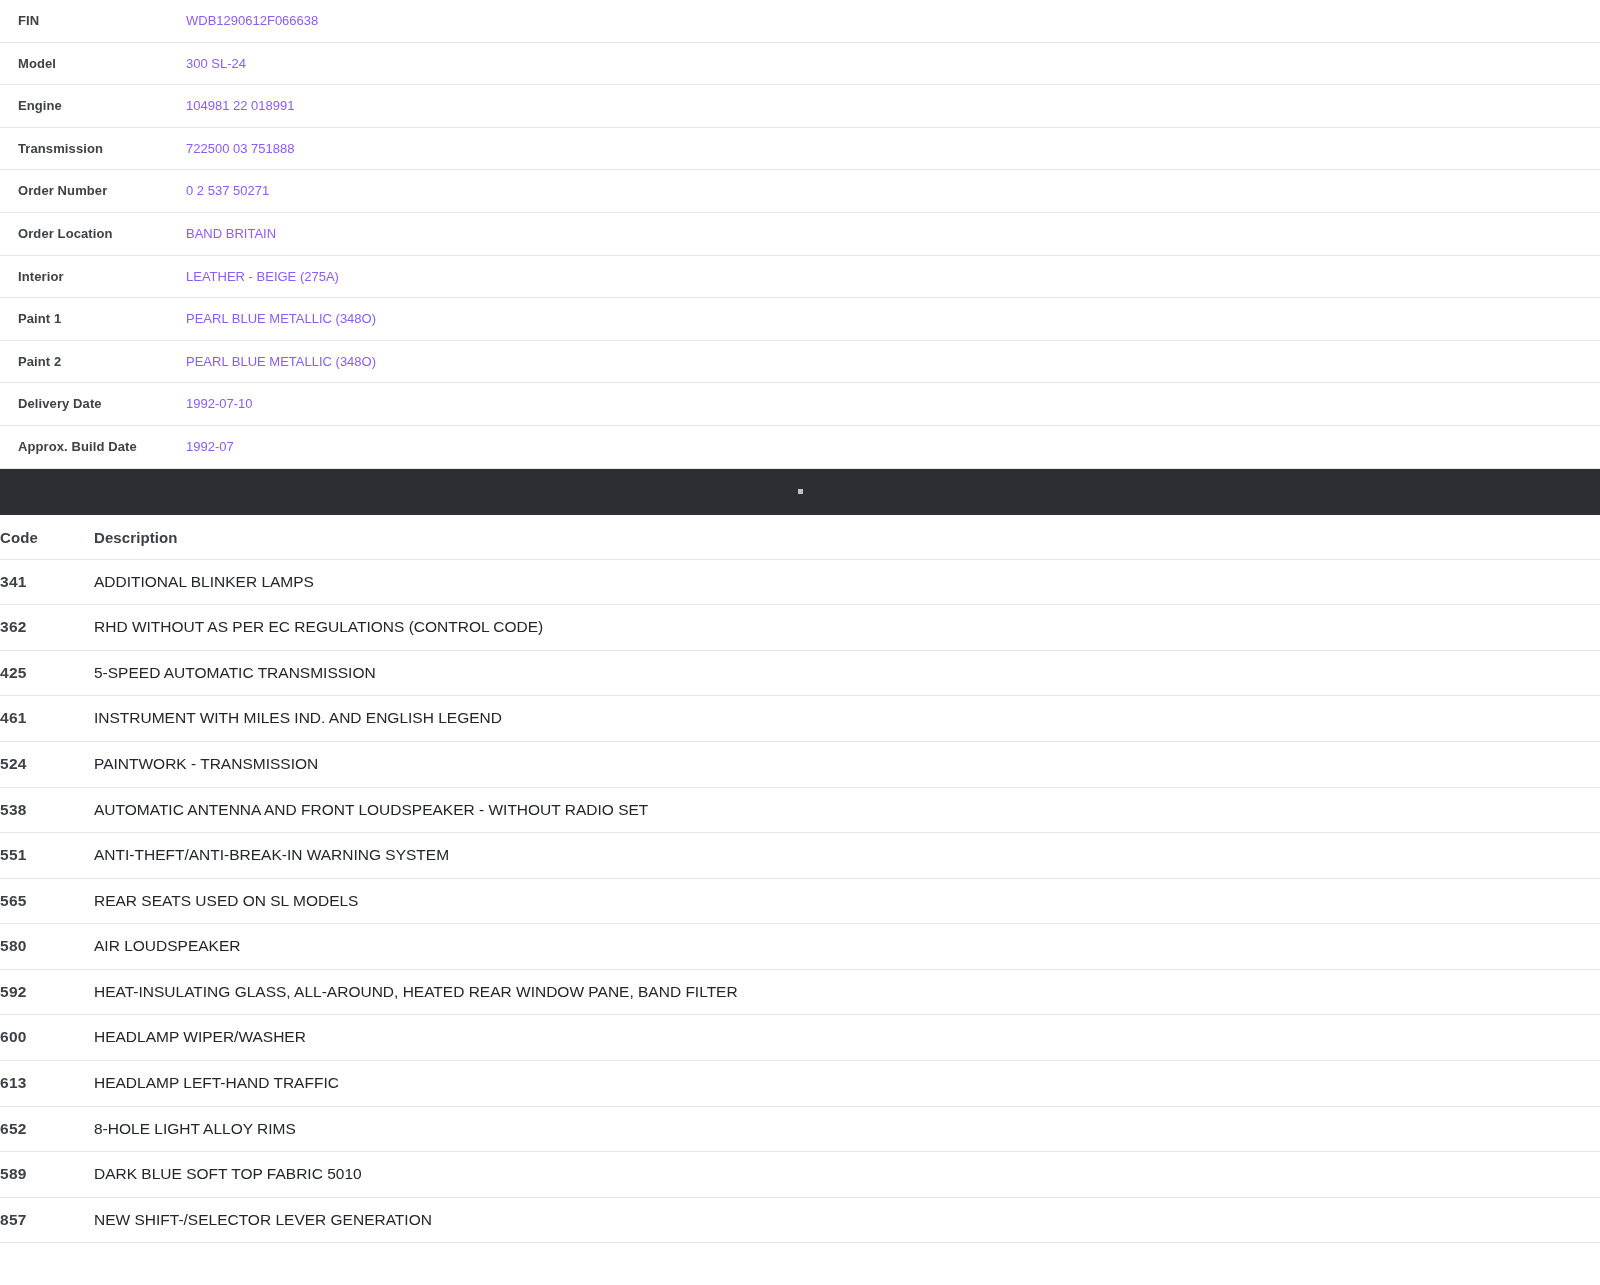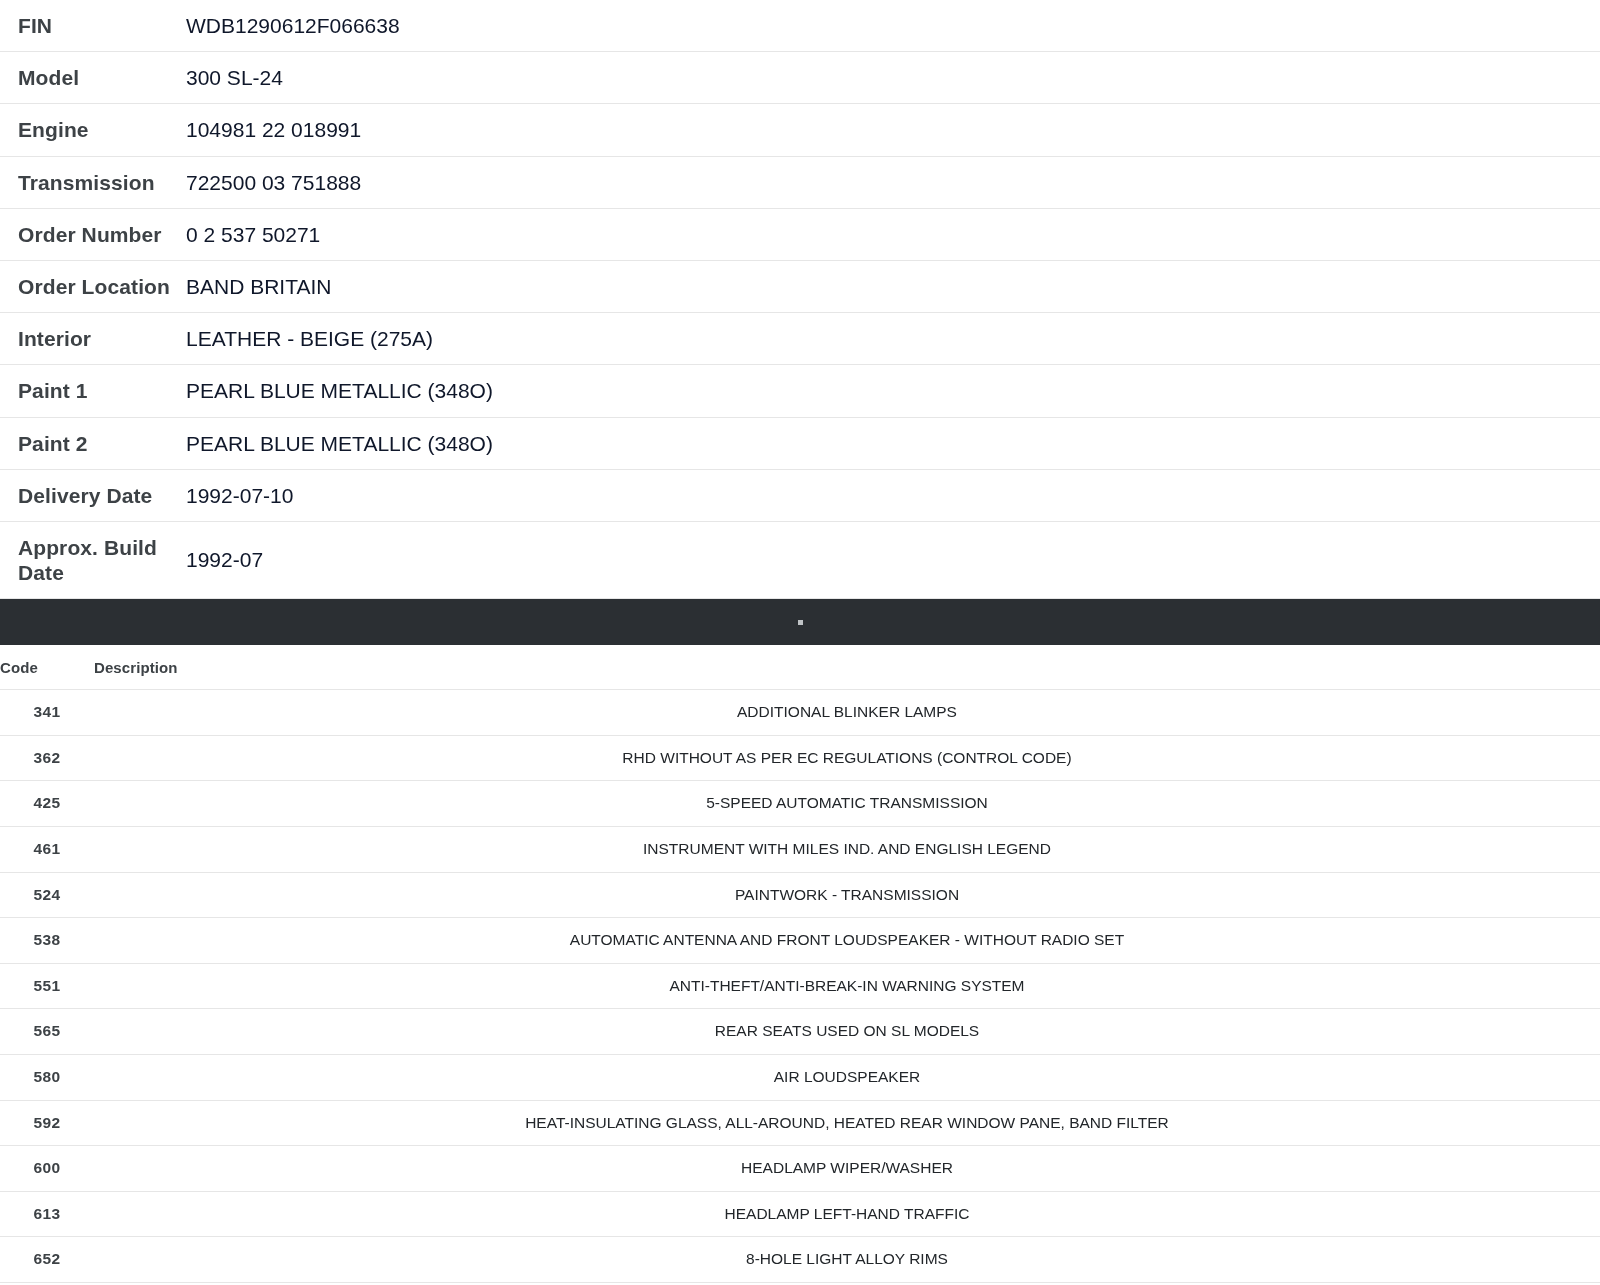--- a/index.html
+++ b/index.html
@@ -24,33 +24,33 @@
     table-layout: fixed;
   }
   table.spec tr {
     border-bottom: 1px solid #e6e6e6;
   }
   table.spec th,
   table.spec td {
     text-align: left;
     vertical-align: middle;
     padding: 13px 0 13px 0;
-    font-size: 21px;
+    font-size: 13px;
     line-height: 1.2;
     margin-left: 37px;
   }
   table.spec th {
     width: 186px;
     padding-left: 18px;
     font-weight: bold;
     color: #3d4246;
     letter-spacing: 0.1px;
   }
   table.spec td {
-    color: #0f172a;
+    color: #8b5cf6;
     font-weight: normal;
     padding-left: 0;
   }
   .spec-value-cell { padding-left: 0; }
 
   
   .divider-bar {
     background: #2b2f33;
     height: 46px;
     width: 100%;
@@ -81,21 +81,21 @@
     font-weight: bold;
     color: #3d4246;
     padding: 14px 0 13px 0;
     letter-spacing: 0.1px;
   }
   table.codes th.col-code,
   table.codes td.col-code {
     width: 94px;
   }
   table.codes td {
-    text-align: center;
+    text-align: left;
     font-size: 15.5px;
     padding: 13px 0 13px 0;
     color: #22262a;
     line-height: 1.2;
   }
   table.codes td.col-code {
     font-weight: bold;
     color: #3d4246;
     letter-spacing: 0.3px;
   }

